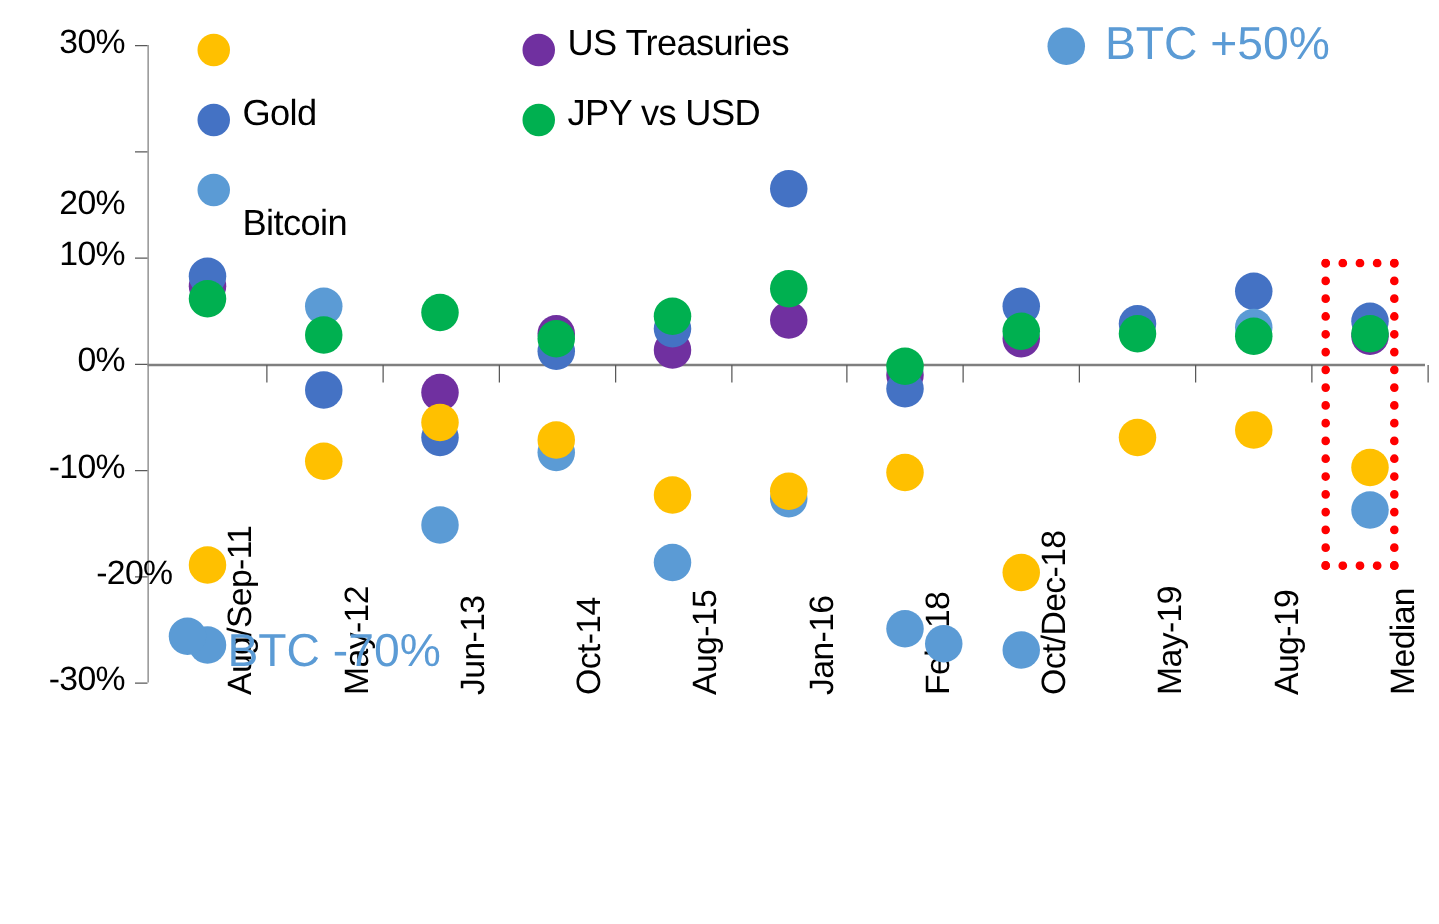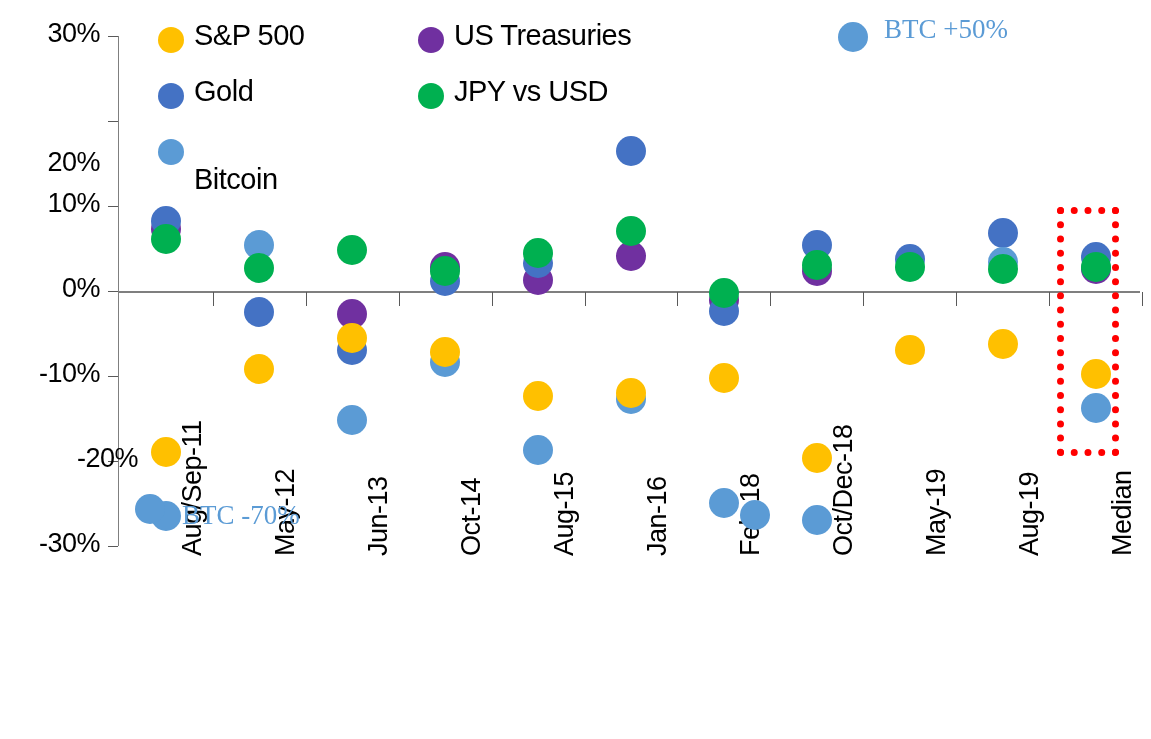--- a/index.html
+++ b/index.html
@@ -14,21 +14,21 @@
   .ytick-label{position:absolute;text-align:right;font-size:27px;color:#000;letter-spacing:-0.5px;white-space:nowrap;}
   .zero-line{position:absolute;background:#7f7f7f;height:1.5px;}
 
   .xtick{position:absolute;background:#595959;width:1px;height:14px;}
 
   .cat-label{position:absolute;font-size:27px;color:#000;white-space:nowrap;
              transform-origin:left top;transform:rotate(-90deg);letter-spacing:-0.5px;}
 
   .dot{position:absolute;border-radius:50%;}
 
-  .annot{position:absolute;font-size:27px;white-space:nowrap;letter-spacing:0px;font-family:Liberation Serif, serif;}
+  .annot{position:absolute;font-size:37px;white-space:nowrap;letter-spacing:0px;}
   .annot-dot{position:absolute;border-radius:50%;}
 
   .legend-item{position:absolute;font-size:29px;color:#000;white-space:nowrap;letter-spacing:-0.5px;}
   .legend-dot{position:absolute;border-radius:50%;width:26px;height:26px;}
 
   .redbox{position:absolute;border-style:dotted;border-width:7px;border-radius:3px;box-sizing:border-box;}
 </style>
 </head>
 <body>
 
@@ -118,21 +118,20 @@
       <div class="dot" style="width: 30px; height: 30px; background: rgb(255, 192, 0); left: 430.182px; top: 337.2px;"></div>
       <div class="dot" style="width: 30px; height: 30px; background: rgb(255, 192, 0); left: 523.091px; top: 381.4px;"></div>
       <div class="dot" style="width: 30px; height: 30px; background: rgb(255, 192, 0); left: 616px; top: 378px;"></div>
       <div class="dot" style="width: 30px; height: 30px; background: rgb(255, 192, 0); left: 708.909px; top: 362.7px;"></div>
       <div class="dot" style="width: 30px; height: 30px; background: rgb(255, 192, 0); left: 801.818px; top: 443.45px;"></div>
       <div class="dot" style="width: 30px; height: 30px; background: rgb(255, 192, 0); left: 894.727px; top: 334.65px;"></div>
       <div class="dot" style="width: 30px; height: 30px; background: rgb(255, 192, 0); left: 987.636px; top: 328.7px;"></div>
       <div class="dot" style="width: 30px; height: 30px; background: rgb(255, 192, 0); left: 1080.55px; top: 359.3px;"></div>
       <div class="redbox" style="border-color: rgb(255, 0, 0); left: 1057px; top: 207px; width: 62px; height: 249px;"></div>
       <span class="legend-dot" style="background: rgb(255, 192, 0); left: 158px; top: 27px;"></span>
-      <span class="legend-item" style="left: 194px; top: 19px;">S&amp;P 500</span>
       <span class="legend-dot" style="background: rgb(68, 114, 196); left: 158px; top: 83px;"></span>
       <span class="legend-item" style="left: 194px; top: 75px;">Gold</span>
       <span class="legend-dot" style="background: rgb(91, 155, 213); left: 158px; top: 139px;"></span>
       <span class="legend-item" style="left: 194px; top: 131px; margin-top: 32px;">Bitcoin</span>
       <span class="legend-dot" style="background: rgb(112, 48, 160); left: 418px; top: 27px;"></span>
       <span class="legend-item" style="left: 454px; top: 19px;">US Treasuries</span>
       <span class="legend-dot" style="background: rgb(0, 176, 80); left: 418px; top: 83px;"></span>
       <span class="legend-item" style="left: 454px; top: 75px;">JPY vs USD</span>
       <span class="annot-dot" style="width: 30px; height: 30px; background: rgb(91, 155, 213); left: 838px; top: 22px;"></span>
       <span class="annot" style="color: rgb(91, 155, 213); left: 884px; top: 14px;">BTC +50%</span>

